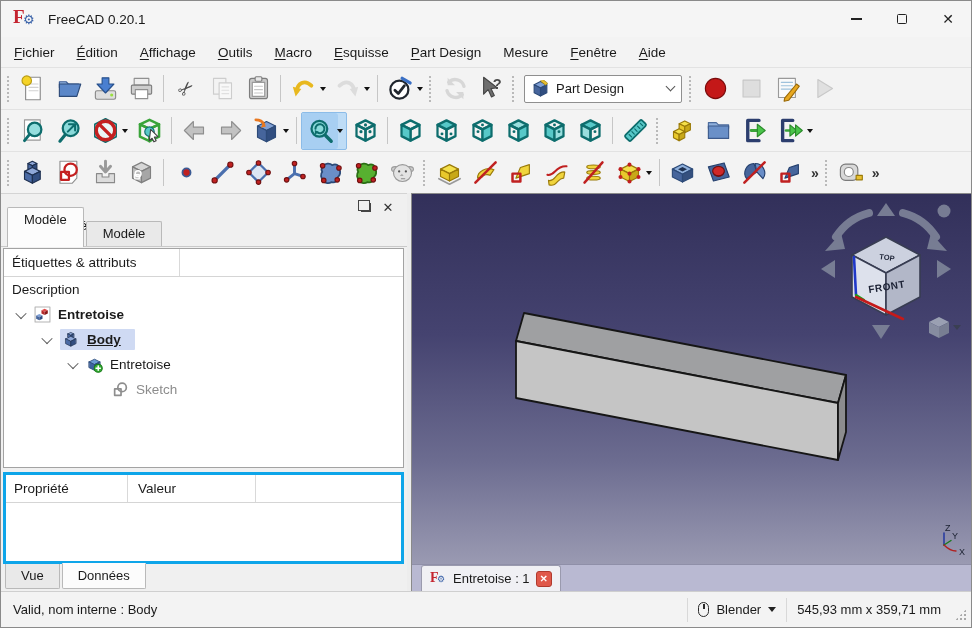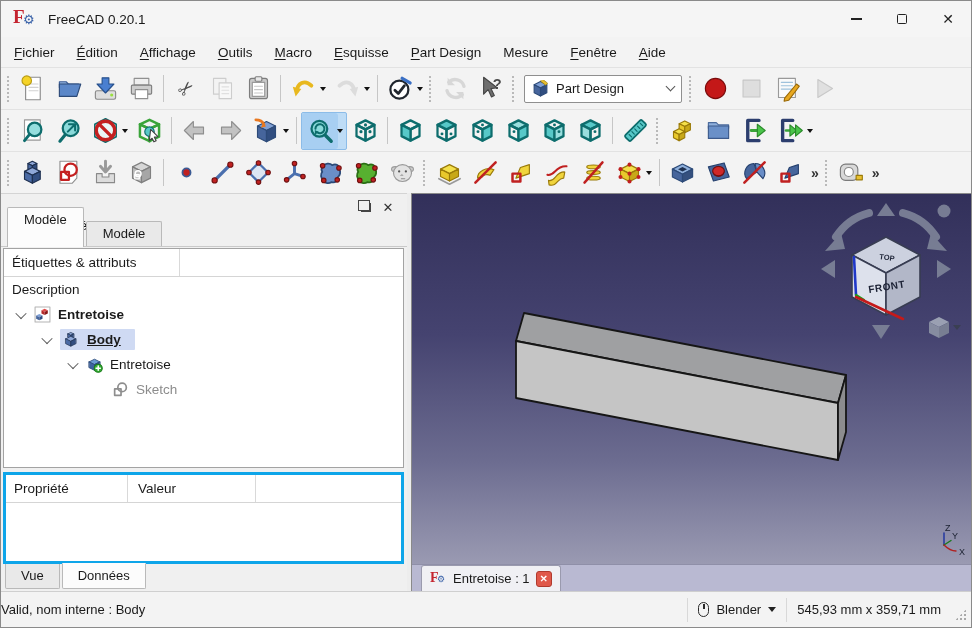--- a/index.html
+++ b/index.html
@@ -90,21 +90,21 @@
             border-radius:3px 3px 0 0; padding:0 8px; }
   .mditab .lbl { font-size:13px; }
   .minilogo { position:relative; width:17px; height:16px; }
   .minilogo .f { font-family:"Liberation Serif", serif; font-weight:bold; font-size:14px; color:#c42430; position:absolute; top:-1px; }
   .minilogo .gear { position:absolute; left:7px; top:3px; font-size:9px; color:#3a62a8; }
   .tabclose { width:16px; height:16px; background:#e0584a; border:1px solid #b03a2e; border-radius:3px; color:#fff;
               font-size:9.5px; font-weight:bold; display:flex; align-items:center; justify-content:center; }
 
   
   .statusbar { height:36px; display:flex; align-items:center; background:#f3f3f3; border-top:1px solid #cfcfcf; font-size:13px; }
-  .statusbar .msg { padding-left:0; flex:1; }
+  .statusbar .msg { padding-left:12px; flex:1; }
   .sdiv { width:1px; height:24px; background:#d8d8d8; margin:0 10px; }
   .navsel { display:flex; align-items:center; gap:7px; }
   .mouseico { width:11px; height:15px; border:1.6px solid #2a2a2a; border-radius:5.5px; position:relative; }
   .mouseico::before { content:""; position:absolute; left:4.1px; top:1px; width:1.4px; height:5px; background:#2a2a2a; }
   .ddk { width:0; height:0; border-left:4px solid transparent; border-right:4px solid transparent; border-top:5px solid #222; }
   .dims { padding-right:14px; }
   .rgrip { width:12px; height:12px; margin:10px 4px 0 0; background-image:radial-gradient(#a8a8a8 1.1px, transparent 1.3px);
            background-size:4px 4px; clip-path:polygon(100% 0,100% 100%,0 100%); }
 </style>
 </head>

